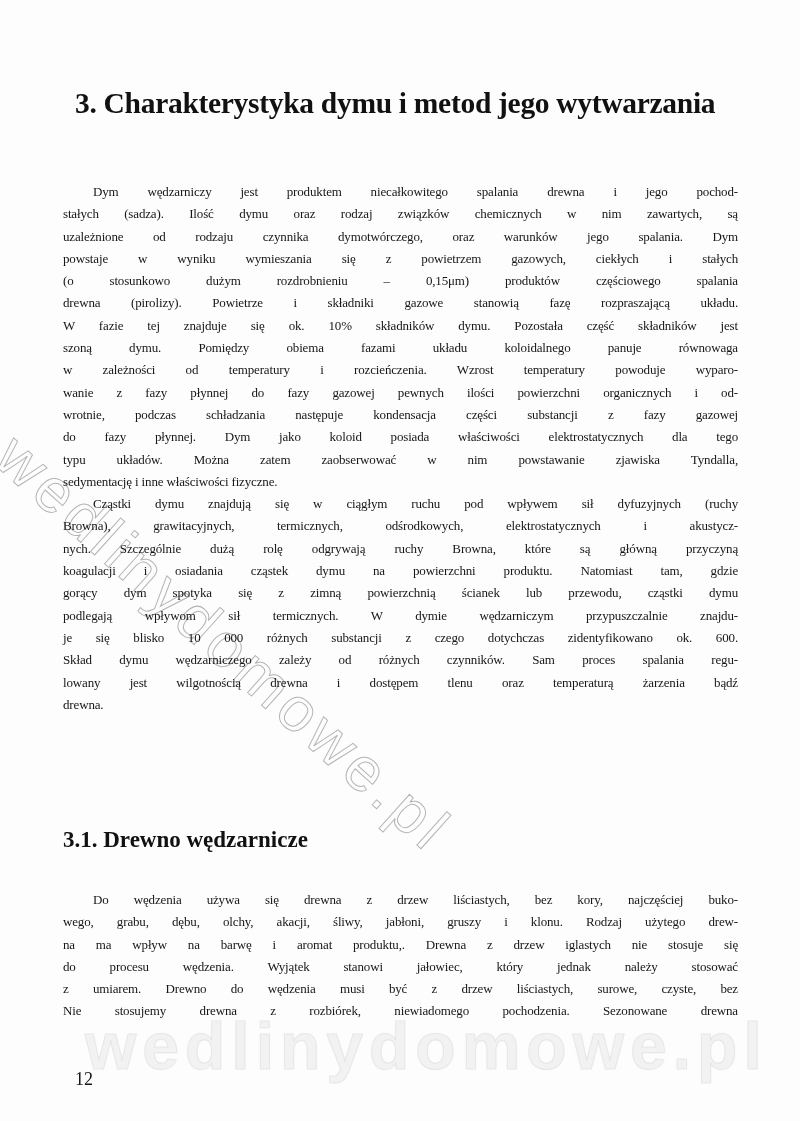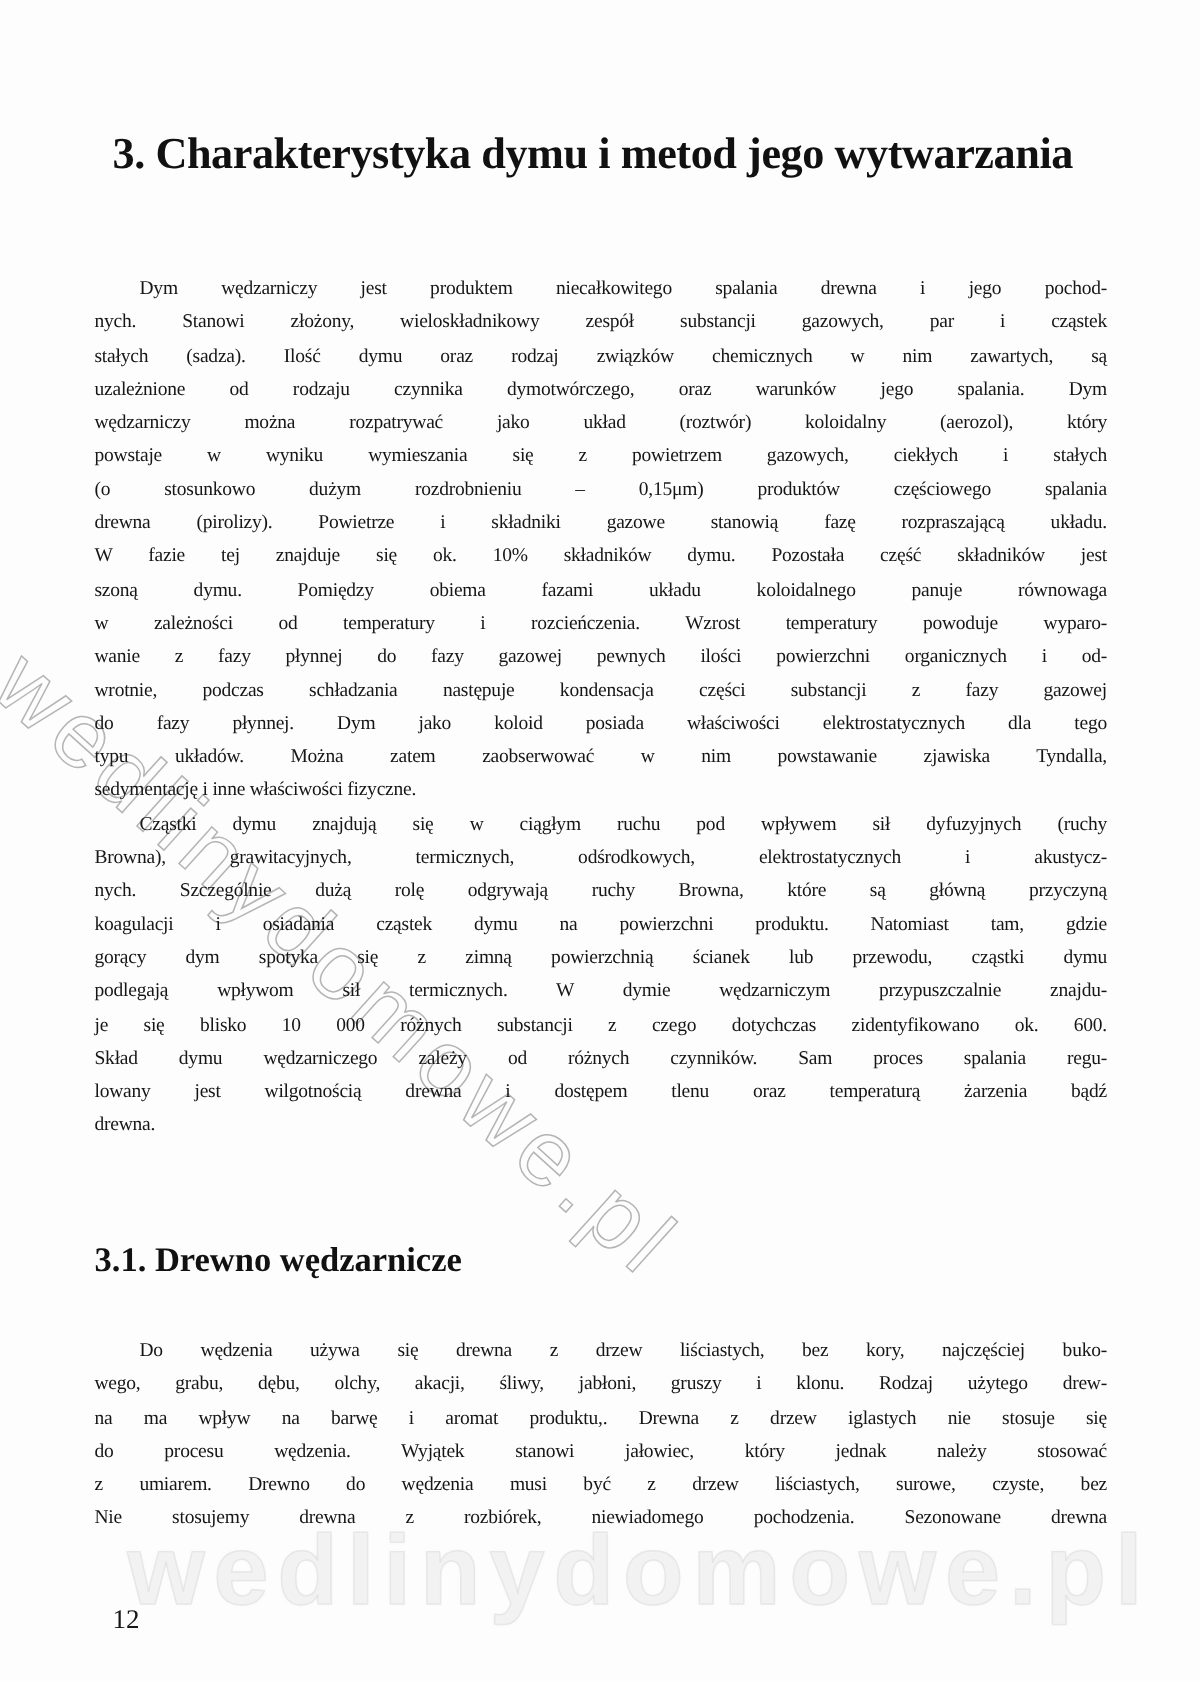--- a/index.html
+++ b/index.html
@@ -109,24 +109,22 @@
 
 <div class="page">
 
   <div class="wm-diag">wedlinydomowe.pl</div>
 
   <h1 class="title">3. Charakterystyka dymu i metod jego wytwarzania</h1>
 
   <div class="body-block" id="sec1">
     <div>
       <span class="line indent">Dym wędzarniczy jest produktem niecałkowitego spalania drewna i jego pochod-</span>
-      <span class="line">nych. Stanowi złożony, wieloskładnikowy zespół substancji gazowych, par i cząstek</span>
       <span class="line">stałych (sadza). Ilość dymu oraz rodzaj związków chemicznych w nim zawartych, są</span>
       <span class="line">uzależnione od rodzaju czynnika dymotwórczego, oraz warunków jego spalania. Dym</span>
-      <span class="line">wędzarniczy można rozpatrywać jako układ (roztwór) koloidalny (aerozol), który</span>
       <span class="line">powstaje w wyniku wymieszania się z powietrzem gazowych, ciekłych i stałych</span>
       <span class="line">(o stosunkowo dużym rozdrobnieniu – 0,15μm) produktów częściowego spalania</span>
       <span class="line">drewna (pirolizy). Powietrze i składniki gazowe stanowią fazę rozpraszającą układu.</span>
       <span class="line">W fazie tej znajduje się ok. 10% składników dymu. Pozostała część składników jest</span>
       <span class="line">szoną dymu. Pomiędzy obiema fazami układu koloidalnego panuje równowaga</span>
       <span class="line">w zależności od temperatury i rozcieńczenia. Wzrost temperatury powoduje wyparo-</span>
       <span class="line">wanie z fazy płynnej do fazy gazowej pewnych ilości powierzchni organicznych i od-</span>
       <span class="line">wrotnie, podczas schładzania następuje kondensacja części substancji z fazy gazowej</span>
       <span class="line">do fazy płynnej. Dym jako koloid posiada właściwości elektrostatycznych dla tego</span>
       <span class="line">typu układów. Można zatem zaobserwować w nim powstawanie zjawiska Tyndalla,</span>

